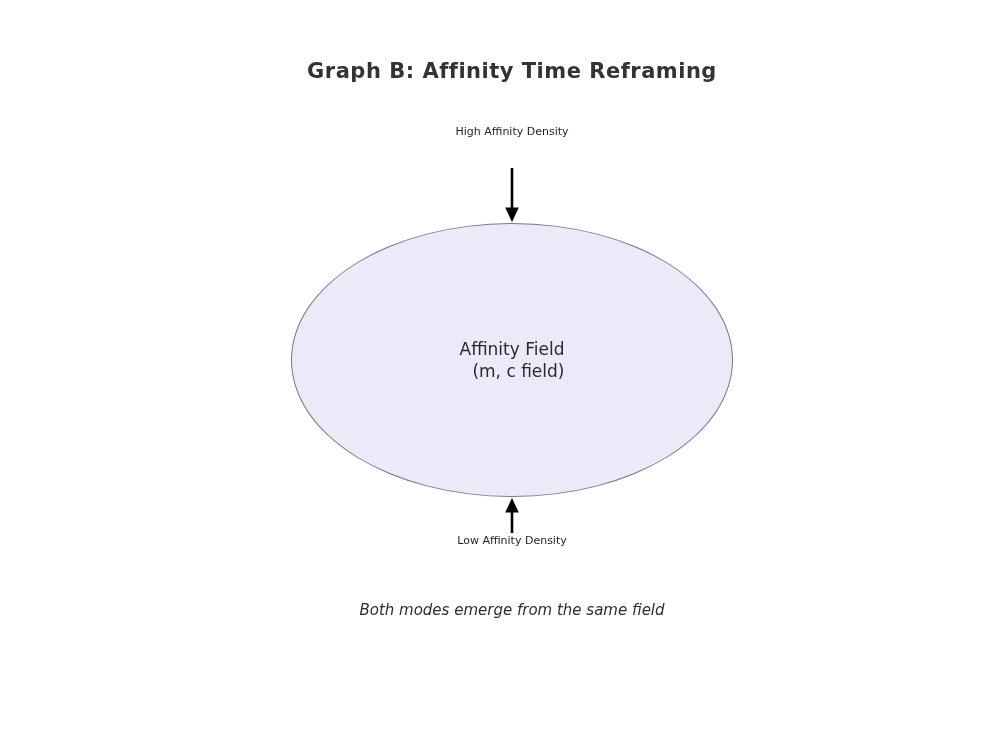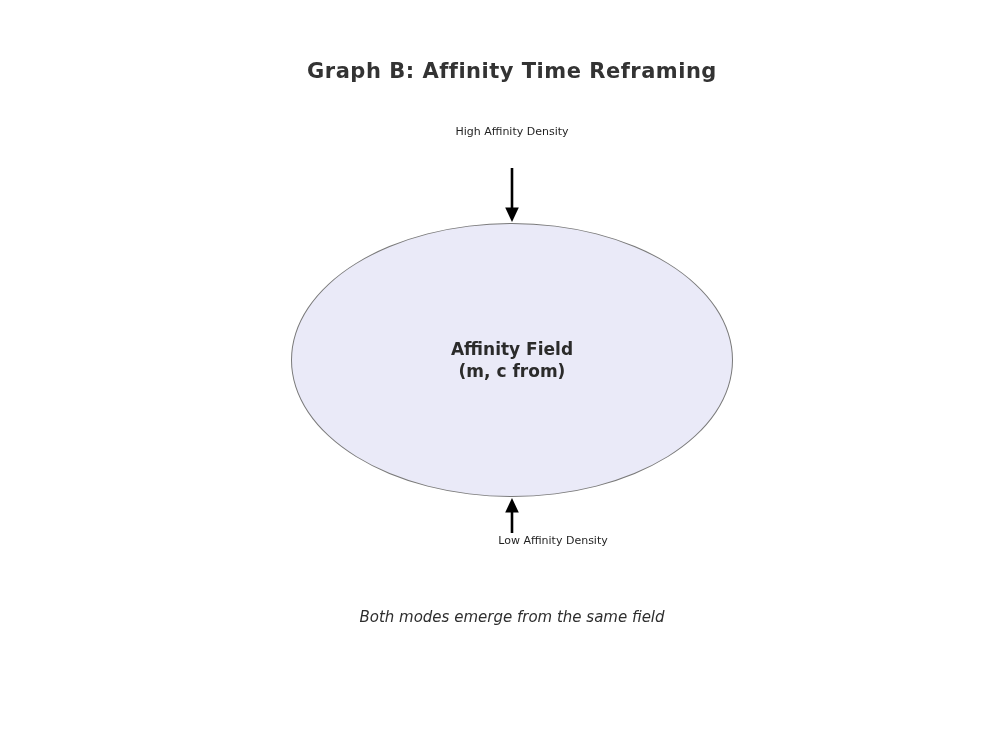--- a/index.html
+++ b/index.html
@@ -35,50 +35,49 @@
     font-weight: bold;
     letter-spacing: 0.5px;
     color: #333333;
   }
   .annotation {
     font-size: 11px;
     line-height: 20px;
     color: #1f1f1f;
   }
   .annotation-top { top: 122px; }
-  .annotation-bottom { top: 531px; margin-left: 41px; }
+  .annotation-bottom { top: 531px; }
   .arrow-svg { position: absolute; left: 512px; transform: translateX(-50%); }
   .arrow-down { top: 167px; }
   .arrow-up { top: 498px; }
   .field-ellipse {
     position: absolute;
     left: 291px;
     top: 223px;
     width: 442px;
     height: 274px;
     background: var(--ellipse-fill);
     border: 1.5px solid var(--ellipse-border);
     border-radius: 50%;
     display: flex;
     align-items: center;
     justify-content: center;
   }
   .ellipse-label {
     font-size: 17px;
-    font-weight: bold;
+    font-weight: normal;
     line-height: 22px;
-    text-align: center;
+    text-align: right;
     color: #2b2b2b;
   }
   .caption {
     top: 601px;
     font-size: 15px;
     font-style: italic;
     color: #2e2e2e;
-    margin-top: 7px;
   }
 </style>
 </head>
 <body>
 
 <div class="canvas">
 
   <div class="centered diagram-title">Graph B: Affinity Time Reframing</div>
 
   <div class="centered annotation annotation-top">
@@ -86,21 +85,21 @@
   </div>
 
   <svg class="arrow-svg arrow-down" width="24" height="56" viewBox="0 0 24 56" aria-hidden="true">
     <line x1="12" y1="1" x2="12" y2="42" stroke="var(--arrow)" stroke-width="2.6"></line>
     <polygon points="12,55 5.2,40.5 18.8,40.5" fill="var(--arrow)"></polygon>
   </svg>
 
   <div class="field-ellipse">
     <div class="ellipse-label">
       <div>Affinity Field</div>
-      <div>(m, c from)</div>
+      <div>(m, c field)</div>
     </div>
   </div>
 
   <svg class="arrow-svg arrow-up" width="24" height="36" viewBox="0 0 24 36" aria-hidden="true">
     <polygon points="12,0 5.2,14.5 18.8,14.5" fill="var(--arrow)"></polygon>
     <line x1="12" y1="12" x2="12" y2="35" stroke="var(--arrow)" stroke-width="2.6"></line>
   </svg>
 
   <div class="centered annotation annotation-bottom">
     <div>Low Affinity Density</div>

